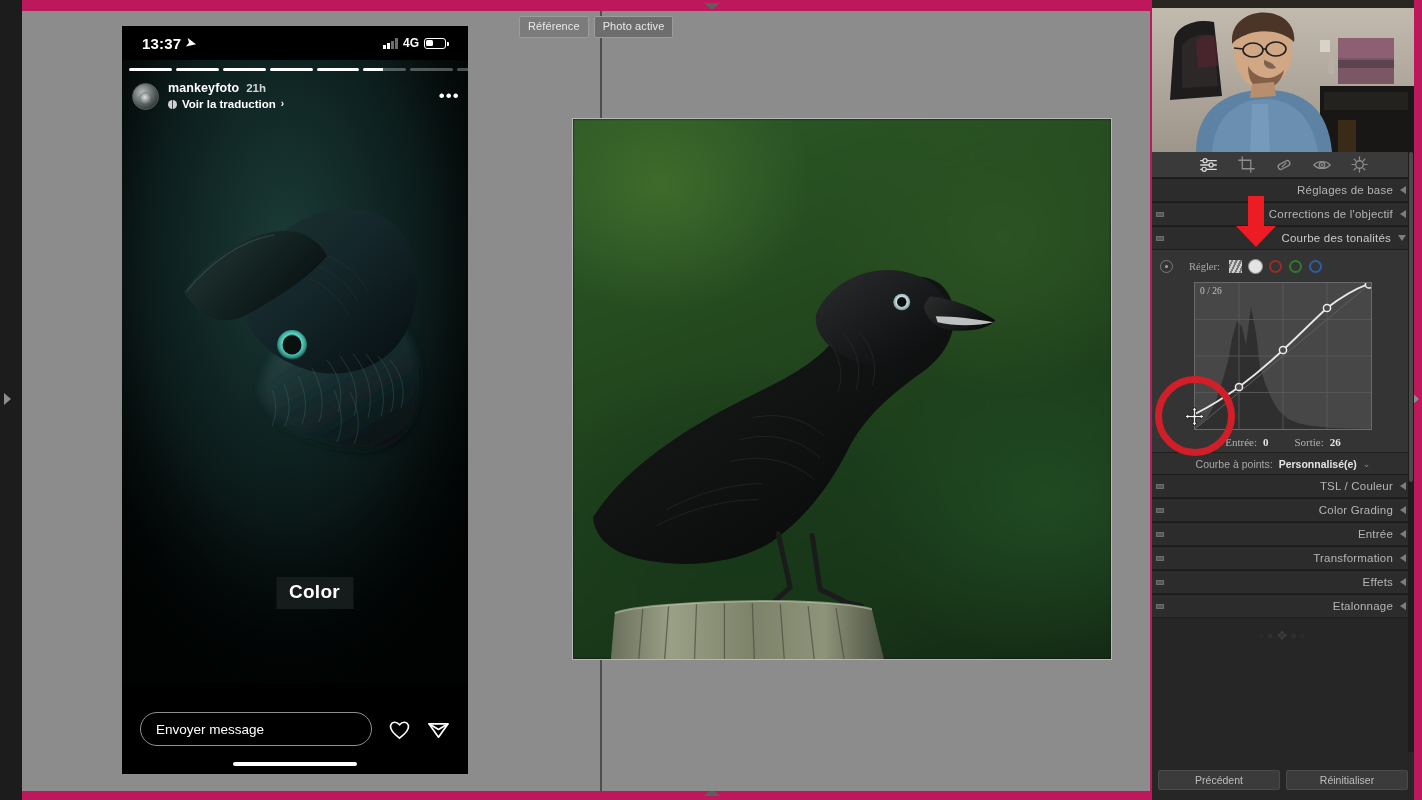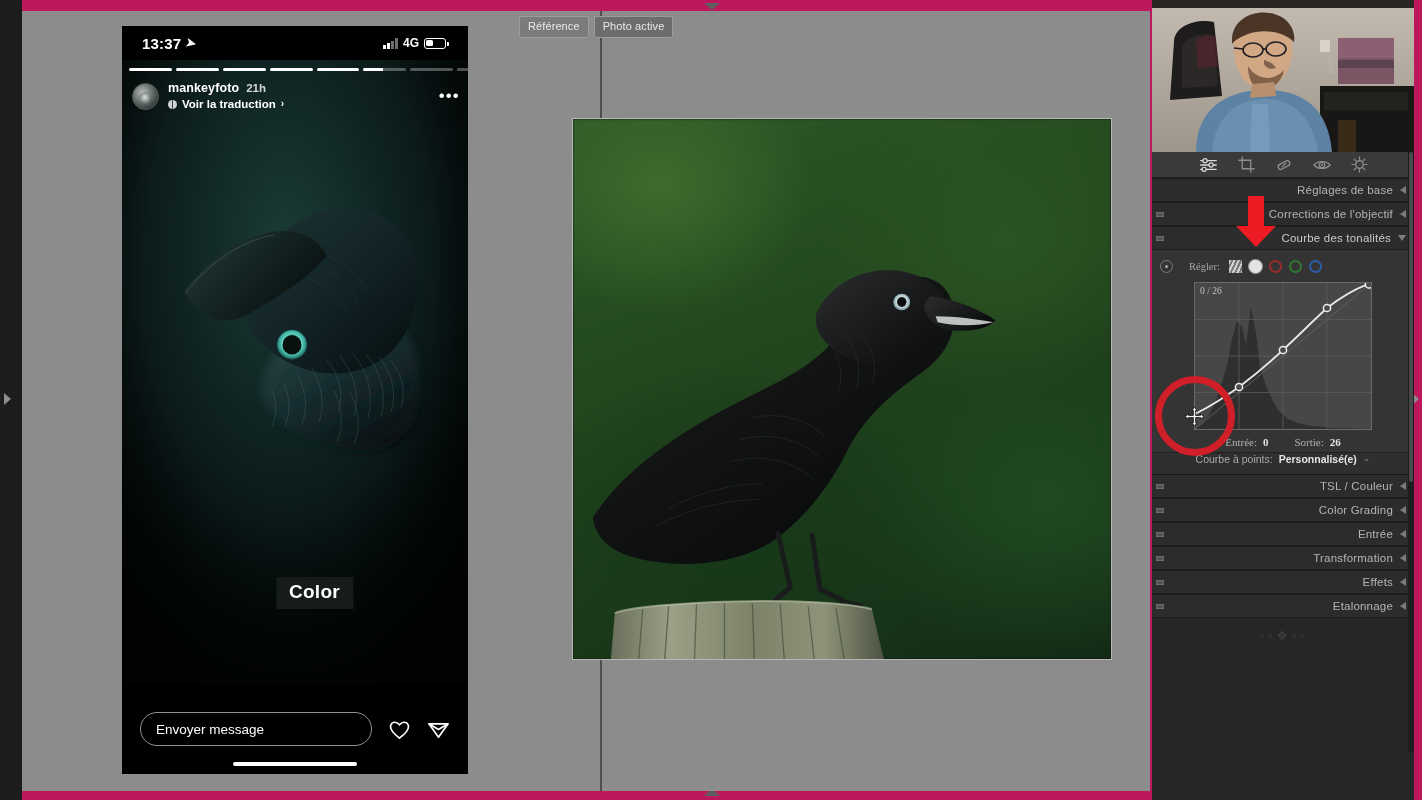--- a/index.html
+++ b/index.html
@@ -228,21 +228,21 @@
     position: absolute; left: 5px; top: 3px; color: #c0c0c0; font-size: 9.5px; z-index: 5;
   }
   .io-row {
     display: flex; justify-content: center; gap: 26px; margin-top: 6px;
     color: #b2b2b2; font-size: 11px;
   }
   .io-row b { color: #e6e6e6; font-weight: bold; margin-left: 6px; }
 
   .pcurve-row {
     background: #2f2f2f; border-top: 1px solid #1f1f1f;
-    height: 22px; display: flex; justify-content: center;
+    height: 22px; display: flex; align-items: center; justify-content: center;
     color: #a8a8a8; font-size: 10.5px; gap: 6px;
   }
   .pcurve-row b { color: #e4e4e4; }
   .pcurve-row .caret { color:#8a8a8a; font-size:9px;}
 
   .ornament { text-align: center; padding: 10px 0 6px; color: #3c3c3c; font-size: 13px; letter-spacing: 2px; }
   .filler { background: #262626; height: 78px; }
 
   .bottom-btns {
     position: absolute; left: 0; bottom: 10px; width: 262px;
@@ -728,20 +728,24 @@
         </div>
 
         <div class="ornament">◦∘❖∘◦</div>
         <div class="filler"></div>
       </div>
 
       <div class="panel-scrollbar">
           <i></i>
         </div>
 
+      <div class="bottom-btns">
+        <div class="lr-btn">Précédent</div>
+        <div class="lr-btn">Réinitialiser</div>
+      </div>
     </div>
 
     <svg class="red-arrow" viewBox="0 0 42 52">
       <path d="M13 0 H29 V30 H41 L21 51 L1 30 H13 Z" fill="#ed1c24"></path>
     </svg>
     <div class="red-circle"></div>
     <svg class="move-cursor" viewBox="0 0 19 19">
       <g fill="#f2f2f2" stroke="#111" stroke-width="0.8">
         <path d="M9.5 0 L12 3.5 H10.6 V8.4 H15.5 V7 L19 9.5 L15.5 12 V10.6 H10.6 V15.5 H12 L9.5 19 L7 15.5 H8.4 V10.6 H3.5 V12 L0 9.5 L3.5 7 V8.4 H8.4 V3.5 H7 Z"></path>
       </g>

